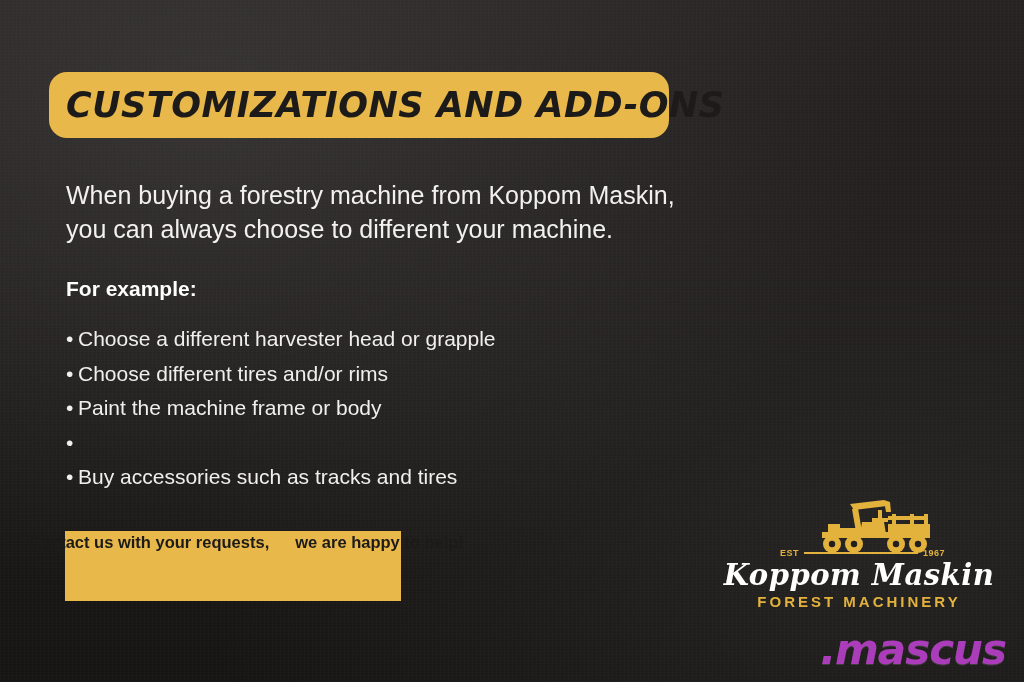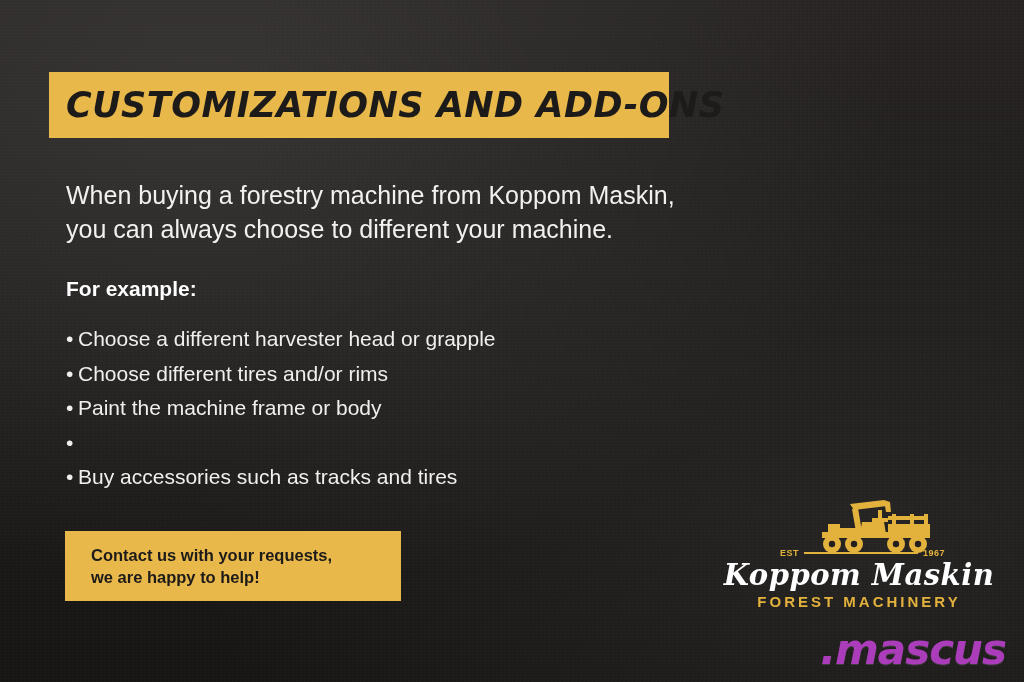--- a/index.html
+++ b/index.html
@@ -40,20 +40,21 @@
   
   .headline-banner {
     position: absolute;
     left: 49px;
     top: 72px;
     width: 620px;
     height: 66px;
     background: #e8b84b;
     display: flex;
     align-items: center;
+    border-radius: 18px;
   }
   .headline-text {
     margin-left: 17px;
     font-family: "DejaVu Sans", sans-serif;
     font-weight: bold;
     font-style: italic;
     font-size: 35px;
     letter-spacing: 0.5px;
     color: #1d1b19;
     white-space: nowrap;
@@ -104,21 +105,20 @@
 
   
   .contact-box {
     position: absolute;
     left: 65px;
     top: 531px;
     width: 336px;
     height: 70px;
     background: #e8b84b;
     display: flex;
-    flex-direction: column;
     justify-content: center;
   }
   .contact-line {
     margin-left: 26px;
     color: #1d1b19;
     font-size: 16.5px;
     font-weight: bold;
     line-height: 22px;
     white-space: nowrap;
   }

